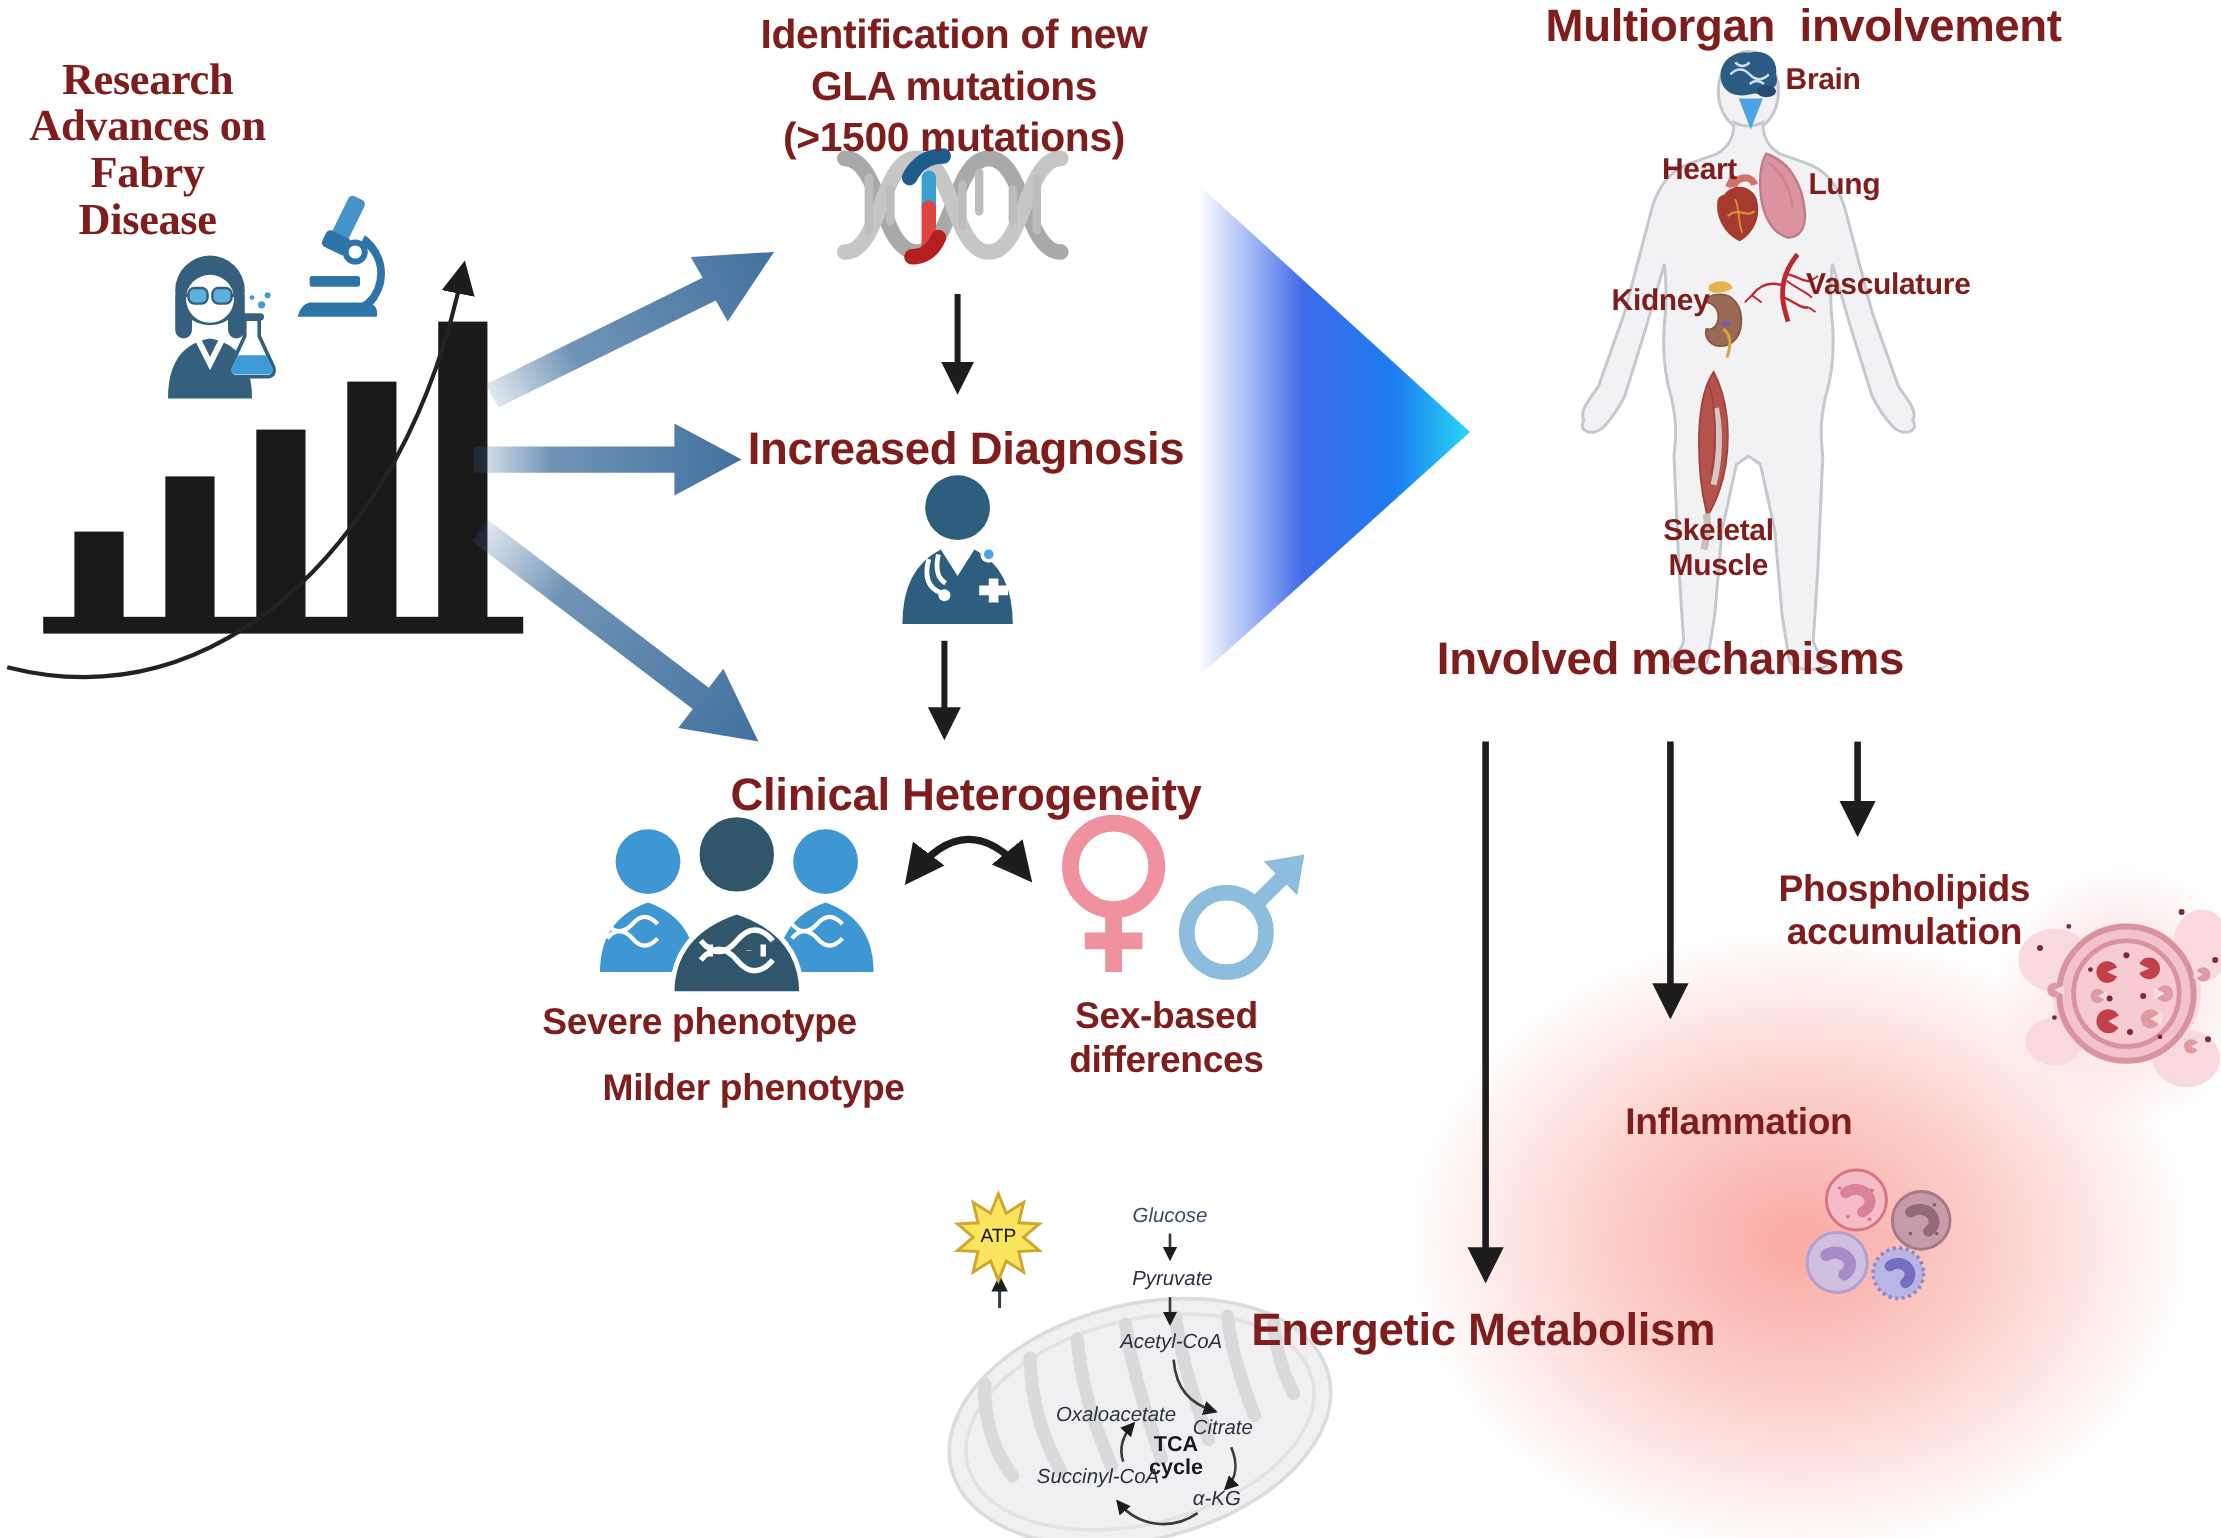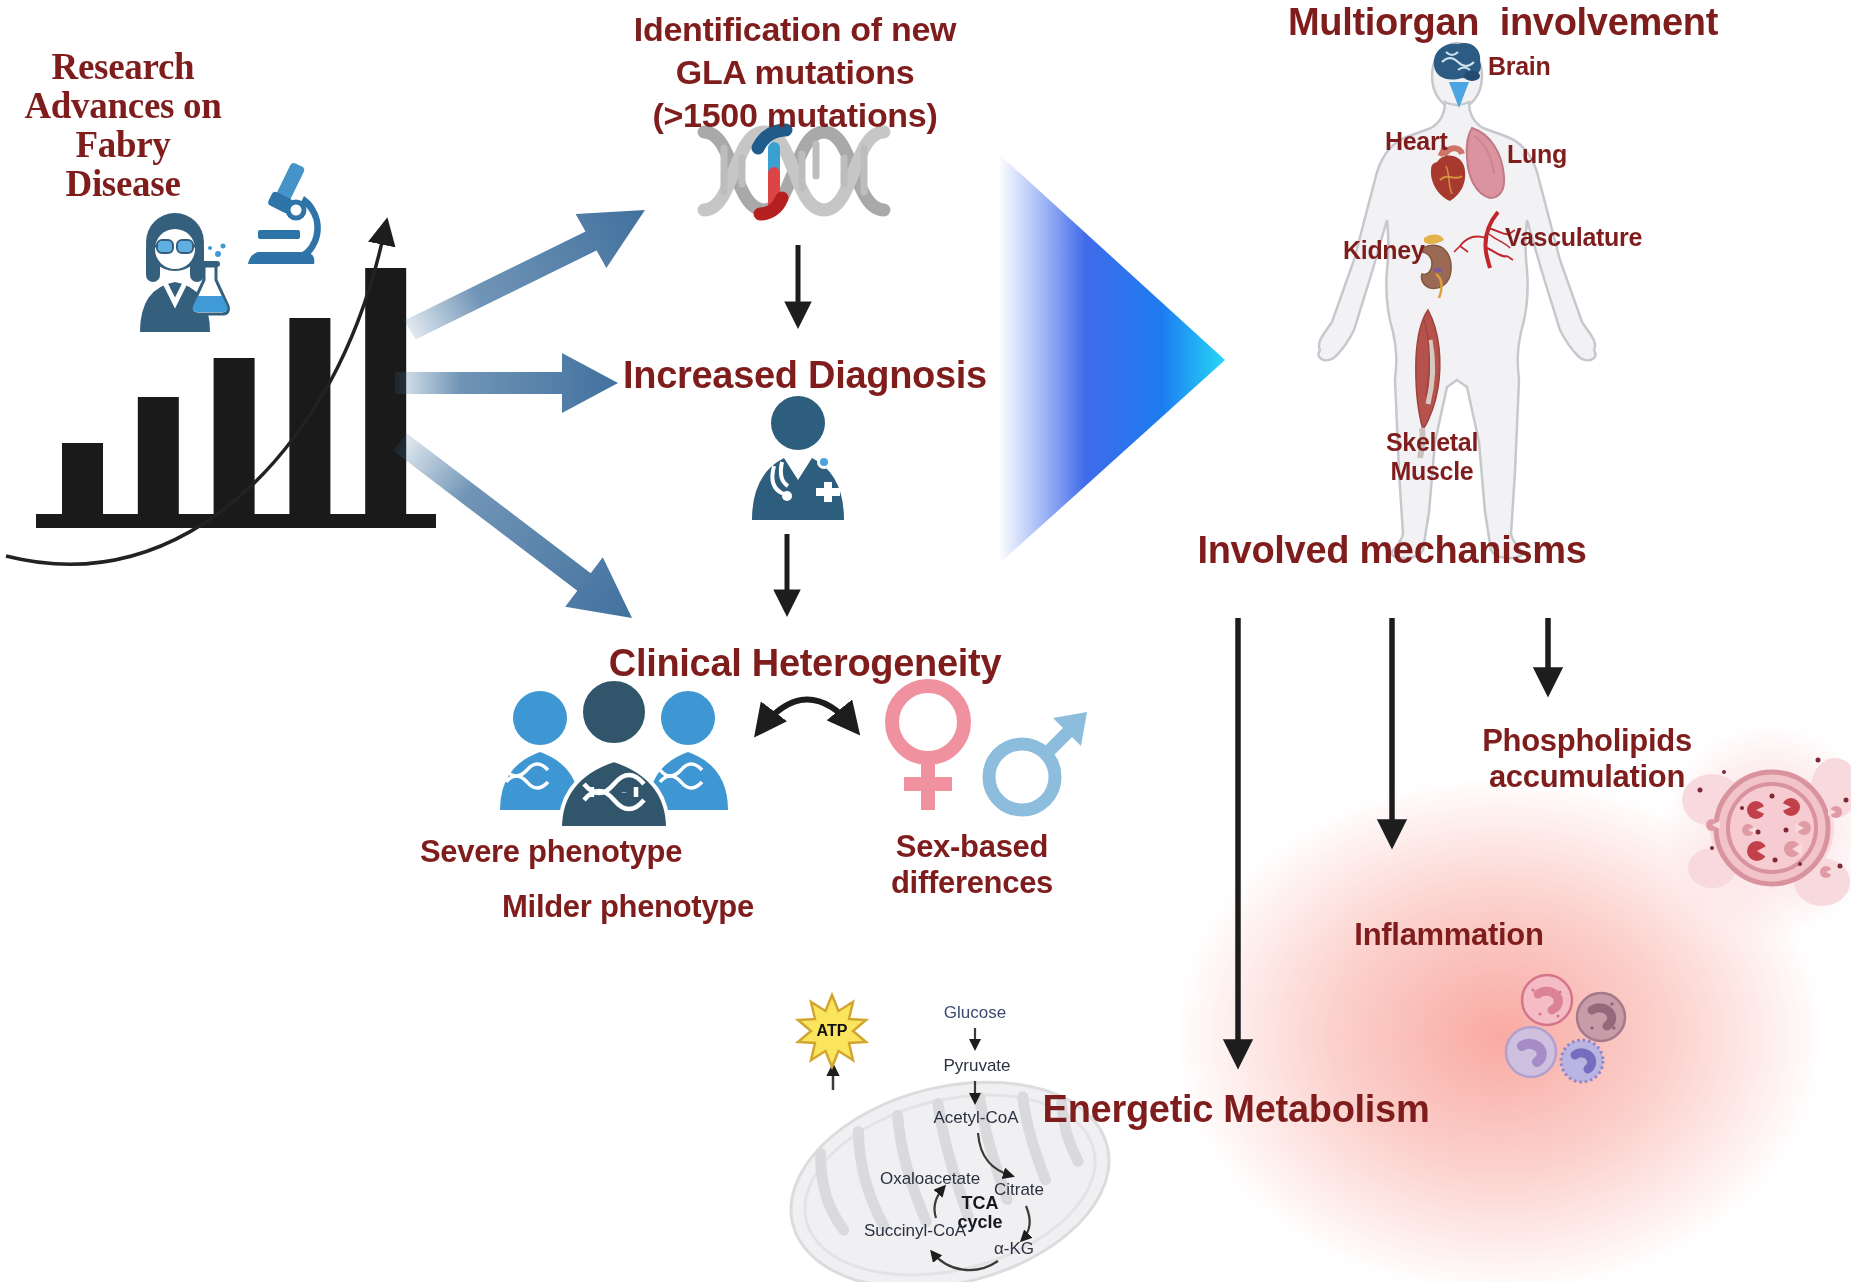--- a/index.html
+++ b/index.html
@@ -8,24 +8,24 @@
   svg{display:block;}
   .abs{position:absolute;}
   .lbl{position:absolute;font-family:"Liberation Sans",sans-serif;font-weight:bold;color:#7f1d1d;
        white-space:pre-wrap;width:max-content;line-height:1.16;letter-spacing:-0.3px;text-align:center;}
   .cx{transform:translateX(-50%);}
   .serif{font-family:"Liberation Serif",serif;line-height:1.05;}
   .h38{font-size:38px;}
   .h36{font-size:31px;}
   .h34{font-size:34px;line-height:1.27;}
   .h25{font-size:25px;line-height:1.14;}
-  .tca{font-size:17px;font-weight:normal;color:#2c3140;letter-spacing:0;}
+  .tca{font-size:17px;font-weight:normal;color:#2c3140;letter-spacing:0;font-style:italic;}
   .tca-bold{font-size:18px;font-weight:bold;color:#16181f;letter-spacing:0;line-height:1.08;}
   .glucose{color:#3a4a6e;}
-  .atp-lbl{font-size:16px;font-weight:bold;color:#111;letter-spacing:0;}
+  .atp-lbl{font-size:16px;font-weight:normal;color:#111;letter-spacing:0;}
   .title-left{font-size:37px;}
   #glow{position:absolute;left:1180px;top:780px;width:640px;height:510px;
         background:radial-gradient(ellipse at center, rgba(243,92,78,0.52) 0%, rgba(243,92,78,0.28) 38%, rgba(243,92,78,0) 72%);}
   #cell-glow{position:absolute;left:1660px;top:720px;width:220px;height:220px;
         background:radial-gradient(ellipse at center, rgba(247,180,188,0.55) 0%, rgba(247,180,188,0) 70%);}
 </style>
 </head>
 <body>
 
 <div id="canvas">
@@ -349,21 +349,21 @@
 Disease</div>
 
   <div class="lbl h34 cx" style="left:795px;top:8px;">Identification of new
 GLA mutations
 (&gt;1500 mutations)</div>
 
   <div class="lbl h38 cx" style="left:805px;top:353px;">Increased Diagnosis</div>
 
   <div class="lbl h38 cx" style="left:805px;top:641px;">Clinical Heterogeneity</div>
 
-  <div class="lbl h36 cx" style="left:551px;top:834px;">Severe phenotype</div>
+  <div class="lbl h36 cx" style="left:583px;top:834px;">Severe phenotype</div>
 
   <div class="lbl h36 cx" style="left:628px;top:889px;">Milder phenotype</div>
 
   <div class="lbl h36 cx" style="left:972px;top:829px;">Sex-based
 differences</div>
 
   <div class="lbl h38 cx" style="left:1503px;top:0px;">Multiorgan  involvement</div>
 
   <div class="lbl h25" style="left:1488px;top:52px;">Brain</div>
   <div class="lbl h25" style="left:1385px;top:127px;">Heart</div>

